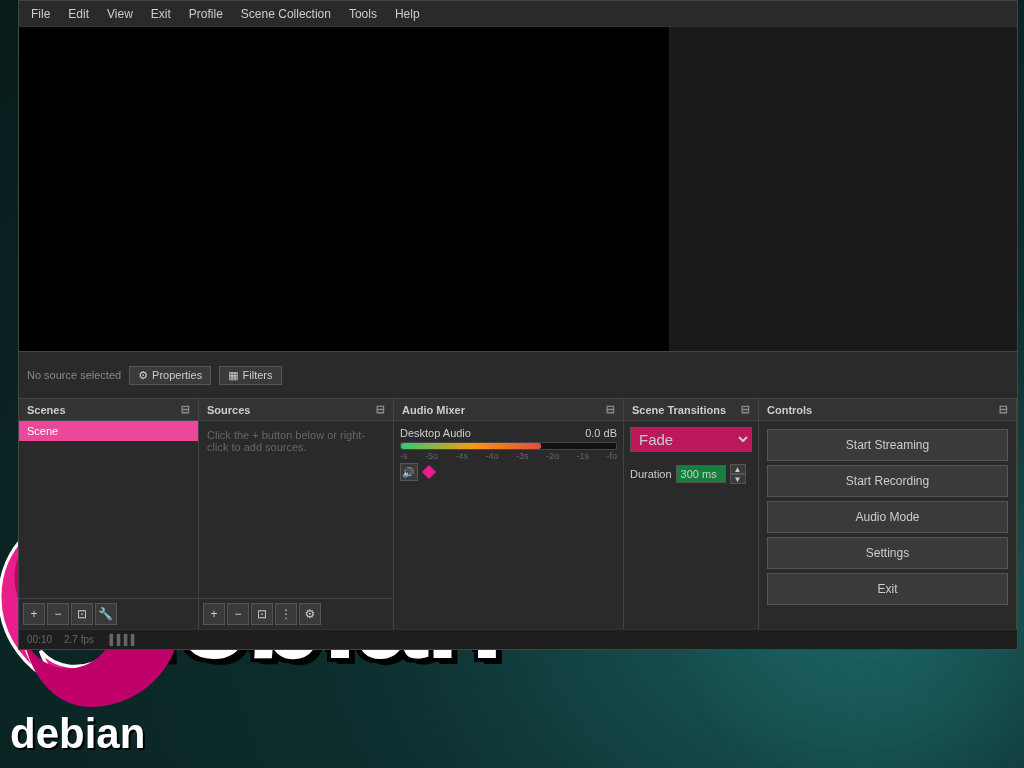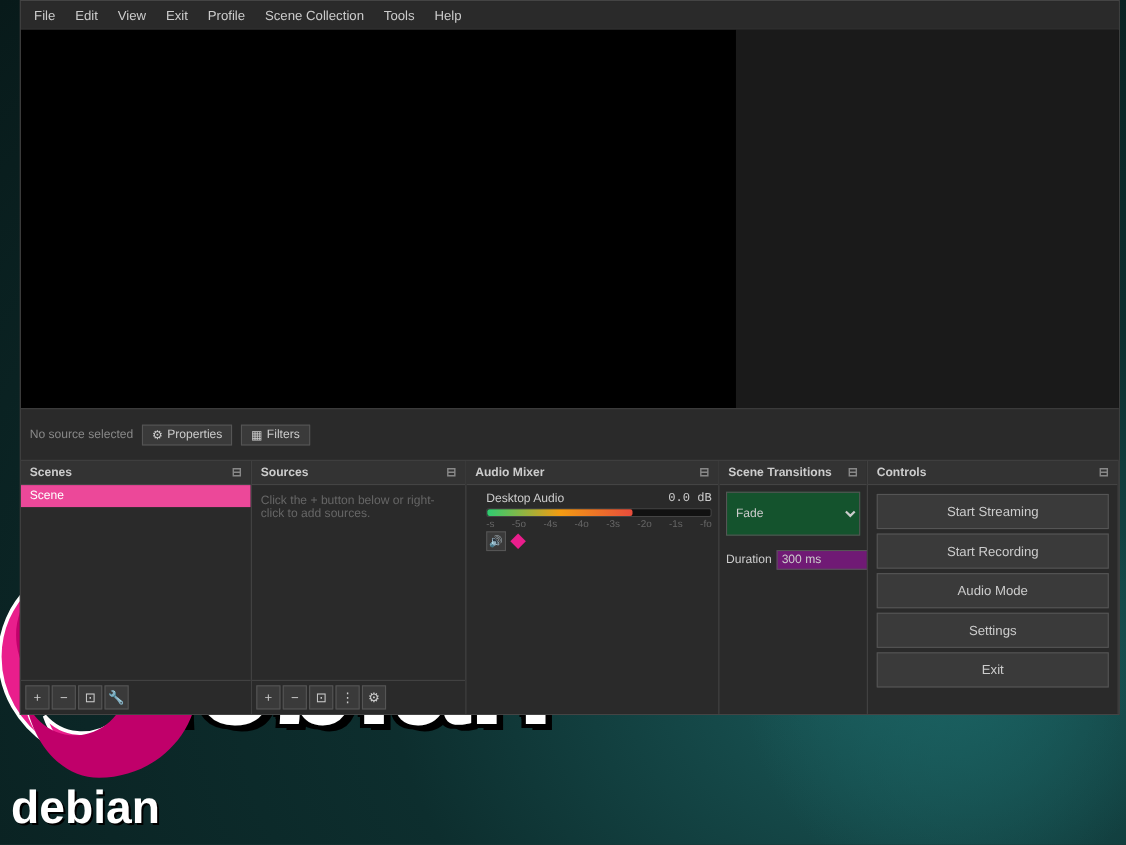--- a/index.html
+++ b/index.html
@@ -180,21 +180,21 @@
       align-items: center;
       justify-content: space-between;
       flex-shrink: 0;
     }
 
     .panel-header-icon {
       color: #888;
       cursor: pointer;
     }
 
-    .scenes-panel { width: 210px; }
+    .scenes-panel { width: 180px; }
     .sources-panel { width: 195px; }
     .audio-panel { width: 230px; }
     .transitions-panel { width: 135px; }
     .controls-panel { flex: 1; }
 
     
     .scenes-list {
       flex: 1;
       overflow-y: auto;
     }
@@ -246,39 +246,37 @@
 
     
     .audio-mixer {
       flex: 1;
       padding: 6px;
       overflow: hidden;
     }
 
     .audio-track {
       margin-bottom: 6px;
-      margin-left: 12px;
     }
 
     .audio-track-header {
       display: flex;
       justify-content: space-between;
       align-items: center;
       margin-bottom: 3px;
     }
 
     .audio-track-name {
       color: #ccc;
       font-size: 11px;
     }
 
     .audio-track-db {
       color: #ccc;
       font-size: 11px;
-      font-family: Liberation Mono, monospace;
     }
 
     .fader-bar {
       flex: 1;
       height: 8px;
       background: #111;
       border: 1px solid #444;
       position: relative;
       border-radius: 2px;
     }
@@ -325,42 +323,42 @@
     }
 
     
     .transition-content {
       flex: 1;
       padding: 6px;
     }
 
     .transition-select {
       width: 100%;
-      background: #14532d;
+      background: #be185d;
       border: 1px solid #555;
       color: #ccc;
-      padding: 12px 4px;
-      font-size: 11px;
+      padding: 2px 4px;
+      font-size: 15px;
       margin-bottom: 6px;
     }
 
     .duration-row {
       display: flex;
       align-items: center;
       gap: 4px;
     }
 
     .duration-label {
       color: #ccc;
       font-size: 11px;
     }
 
     .duration-input {
-      width: 83px;
-      background: #701a75;
+      width: 50px;
+      background: #15803d;
       border: 1px solid #555;
       color: #ccc;
       padding: 2px 4px;
       font-size: 11px;
     }
 
     .duration-spinners {
       display: flex;
       flex-direction: column;
     }
@@ -620,16 +618,24 @@
         <button class="ctrl-btn">Start Streaming</button>
         <button class="ctrl-btn">Start Recording</button>
         <button class="ctrl-btn">Audio Mode</button>
         <button class="ctrl-btn">Settings</button>
         <button class="ctrl-btn">Exit</button>
       </div>
     </div>
 
   </div>
 
+  <div class="status-bar">
+    <span class="status-item">00:10</span>
+    <span class="status-item">
+      <span>2.7</span>
+      <span>fps</span>
+    </span>
+    <span class="status-item">▐▐▐▐</span>
+  </div>
 
 </div>
 
 <div style="position:absolute; bottom:10px; left:10px; z-index:2; color:white; font-size:42px; font-weight:bold; text-shadow:2px 2px 0 #000;">debian</div>
 
 </body></html>

